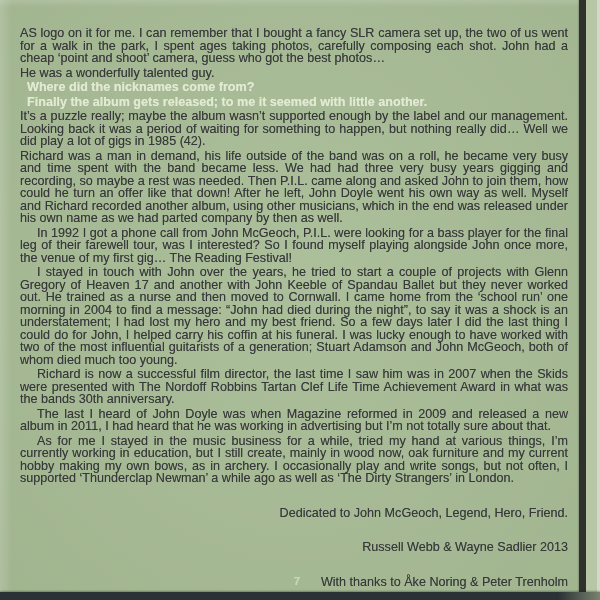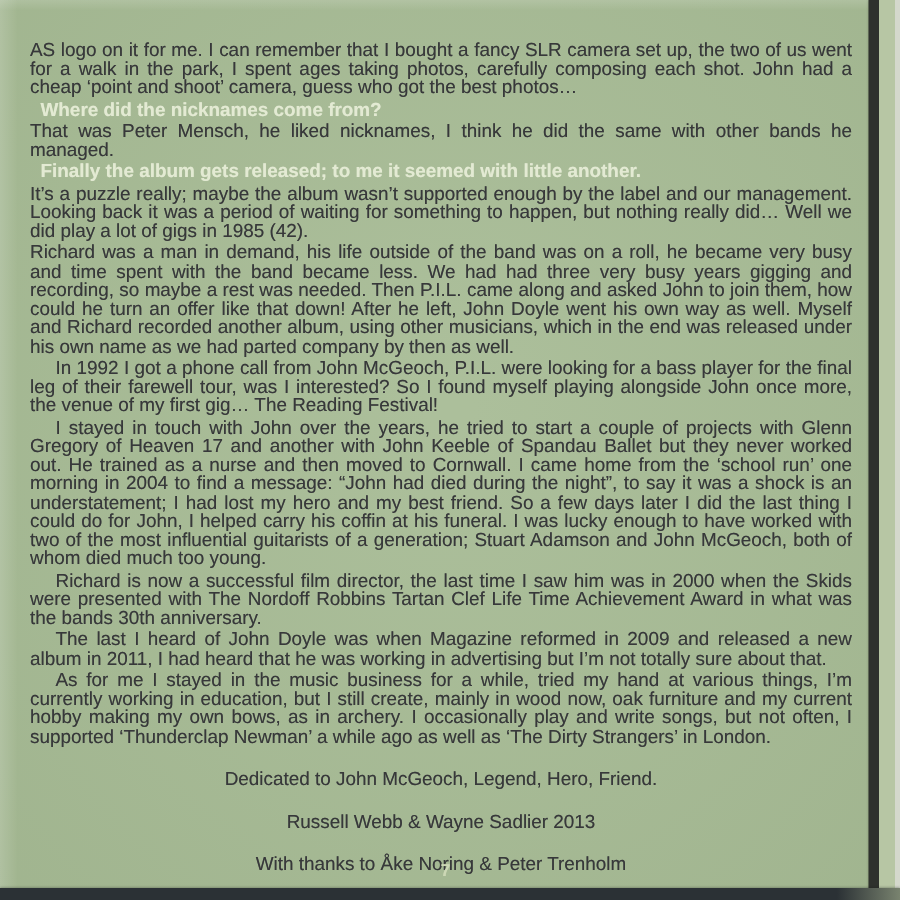--- a/index.html
+++ b/index.html
@@ -31,21 +31,21 @@
   }
   .block { text-align: justify; margin-bottom: 2px; }
   .block.question {
     font-weight: 700;
     color: var(--question-text, #e3ead3);
     text-align: left;
     text-shadow: 0 0 .5px rgba(227,234,211,.7);
     margin-left: 7px;
   }
   .block.indent { text-indent: 17px; }
-  .block.dedication, .block.credit { margin-top: 16px; text-align: center; }
+  .block.dedication, .block.credit { margin-top: 22px; text-align: right; }
   .page-number {
     position: absolute;
     bottom: 13px;
     left: 0;
     width: 594px;
     text-align: center;
     font-size: 11.5px;
     font-weight: 700;
     color: var(--page-number-text, #ccd7b5);
     text-shadow: 0 0 .5px rgba(204,215,181,.7);
@@ -88,28 +88,28 @@
     border-radius: 50%;
     background: #3c4038;
   }
 </style>
 </head>
 <body>
 
 <div class="page">
   <div class="content">
       <p class="block answer">AS logo on it for me. I can remember that I bought a fancy SLR camera set up, the two of us went for a walk in the park, I spent ages taking photos, carefully composing each shot. John had a cheap ‘point and shoot’ camera, guess who got the best photos…</p>
+      <p class="block answer">He was a wonderfully talented guy.</p>
       <p class="block question">Where did the nicknames come from?</p>
-      <p class="block answer">That was Peter Mensch, he liked nicknames, I think he did the same with other bands he managed.</p>
       <p class="block question">Finally the album gets released; to me it seemed with little another.</p>
       <p class="block answer">It’s a puzzle really; maybe the album wasn’t supported enough by the label and our management. Looking back it was a period of waiting for something to happen, but nothing really did… Well we did play a lot of gigs in 1985 (42).</p>
       <p class="block answer">Richard was a man in demand, his life outside of the band was on a roll, he became very busy and time spent with the band became less. We had had three very busy years gigging and recording, so maybe a rest was needed. Then P.I.L. came along and asked John to join them, how could he turn an offer like that down! After he left, John Doyle went his own way as well. Myself and Richard recorded another album, using other musicians, which in the end was released under his own name as we had parted company by then as well.</p>
       <p class="block answer indent">In 1992 I got a phone call from John McGeoch, P.I.L. were looking for a bass player for the final leg of their farewell tour, was I interested? So I found myself playing alongside John once more, the venue of my first gig… The Reading Festival!</p>
       <p class="block answer indent">I stayed in touch with John over the years, he tried to start a couple of projects with Glenn Gregory of Heaven 17 and another with John Keeble of Spandau Ballet but they never worked out. He trained as a nurse and then moved to Cornwall. I came home from the ‘school run’ one morning in 2004 to find a message: “John had died during the night”, to say it was a shock is an understatement; I had lost my hero and my best friend. So a few days later I did the last thing I could do for John, I helped carry his coffin at his funeral. I was lucky enough to have worked with two of the most influential guitarists of a generation; Stuart Adamson and John McGeoch, both of whom died much too young.</p>
-      <p class="block answer indent">Richard is now a successful film director, the last time I saw him was in 2000 when the Skids were presented with The Nordoff Robbins Tartan Clef Life Time Achievement Award in what was the bands 30th anniversary.</p>
+      <p class="block answer indent">Richard is now a successful film director, the last time I saw him was in 2007 when the Skids were presented with The Nordoff Robbins Tartan Clef Life Time Achievement Award in what was the bands 30th anniversary.</p>
       <p class="block answer indent">The last I heard of John Doyle was when Magazine reformed in 2009 and released a new album in 2011, I had heard that he was working in advertising but I’m not totally sure about that.</p>
       <p class="block answer indent">As for me I stayed in the music business for a while, tried my hand at various things, I’m currently working in education, but I still create, mainly in wood now, oak furniture and my current hobby making my own bows, as in archery. I occasionally play and write songs, but not often, I supported ‘Thunderclap Newman’ a while ago as well as ‘The Dirty Strangers’ in London.</p>
       <p class="block dedication">Dedicated to John McGeoch, Legend, Hero, Friend.</p>
       <p class="block credit">Russell Webb &amp; Wayne Sadlier 2013</p>
       <p class="block credit">With thanks to Åke Noring &amp; Peter Trenholm</p>
     </div>
   <div class="page-number">7</div>
   <div class="speck"></div>
   <div class="spine-line"></div>
   <div class="right-strip"></div>

